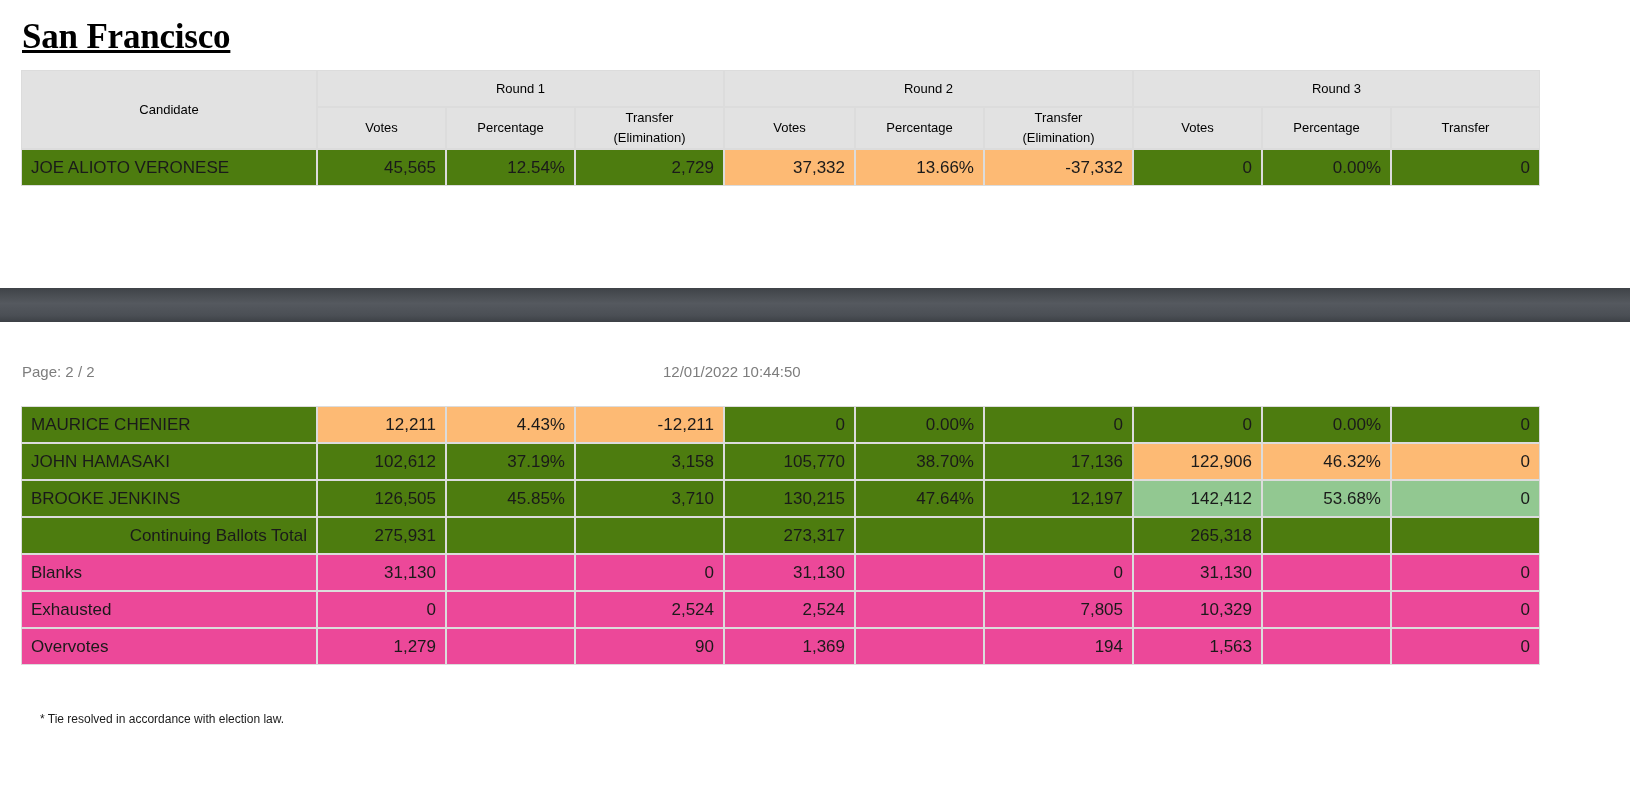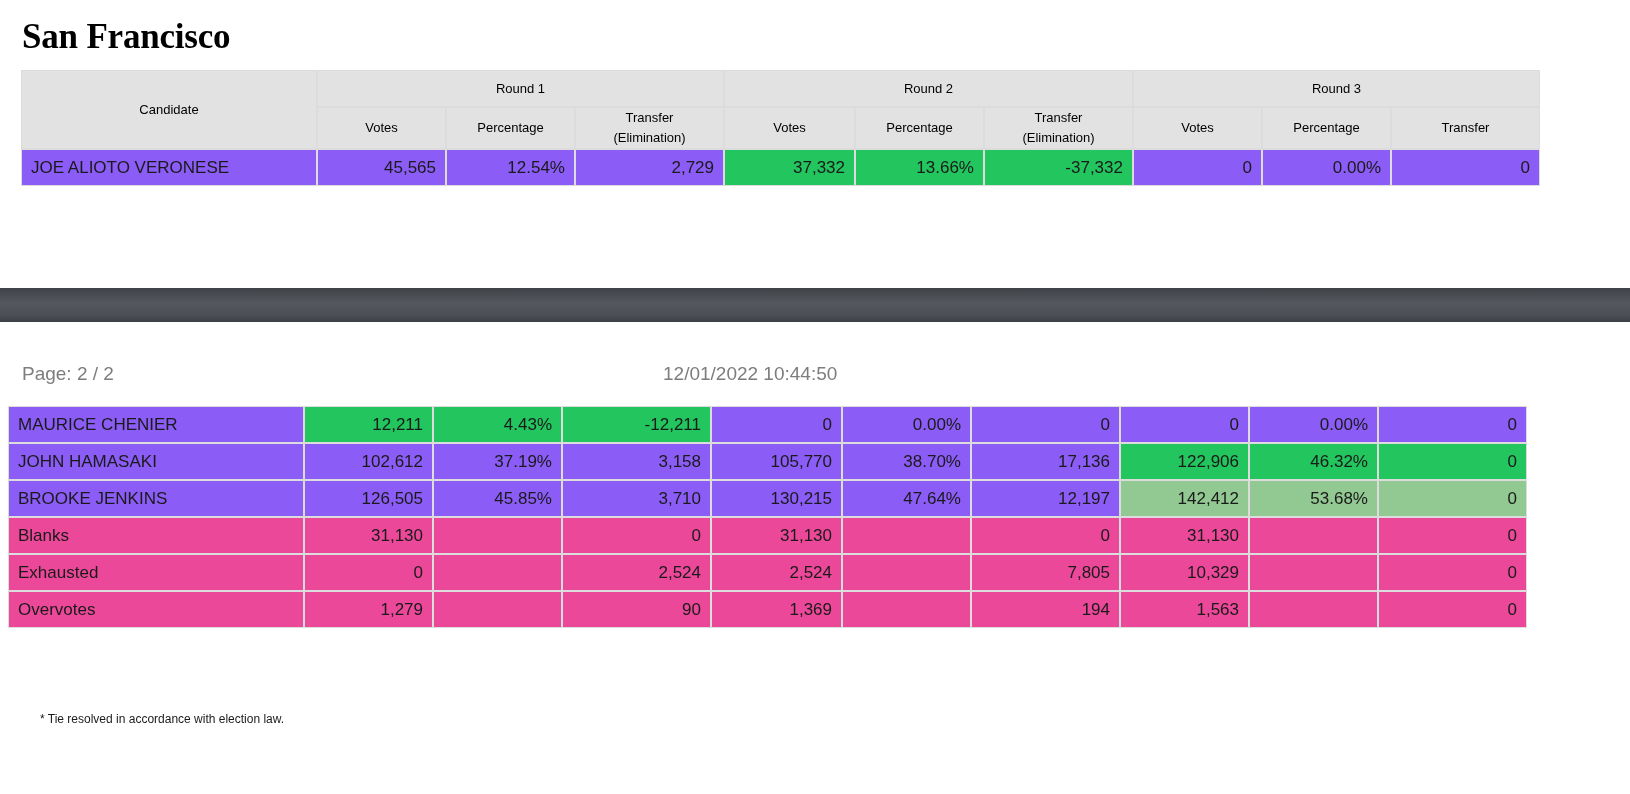--- a/index.html
+++ b/index.html
@@ -21,20 +21,21 @@
   .report-title {
     position: absolute;
     left: 22px;
     top: 16px;
     font-family: "Liberation Serif", serif;
     font-weight: bold;
     font-size: 35px;
     line-height: 42px;
     color: #000000;
     letter-spacing: -0.2px;
+    text-decoration: underline;
   }
 
   
   table.rcv {
     border-collapse: separate;
     border-spacing: 0;
     table-layout: fixed;
     font-size: 17px;
     color: #1a1a1a;
   }
@@ -57,24 +58,24 @@
     font-weight: bold;
     text-align: center;
     color: #000;
     font-size: 13px;
   }
   th.grp { height: 38px; }
   th.sub { height: 70px; line-height: 20px; white-space: normal; }
   th.cand { height: 108px; }
 
   
-  .elim  { background: #22c55e; }
+  .elim  { background: #fdba74; }
   .win   { background: #92c891; }
   .shade { background: #ec4899; }
-  .plain { background: #8b5cf6; }
+  .plain { background: #4d7c0f; }
 
   
   #top-table-wrap {
     position: absolute;
     left: 21px;
     top: 70px;
   }
 
   
   .divider-bar {
@@ -87,33 +88,33 @@
   }
 
   
   .meta-row {
     position: absolute;
     left: 0;
     top: 363px;
     width: 1630px;
     height: 30px;
     color: #7d7d7d;
-    font-size: 19px;
+    font-size: 15px;
   }
   .meta-page {
     position: absolute; left: 22px; top: 0;
   }
   .meta-time {
     position: absolute; left: 663px; top: 0;
   }
 
   
   #bottom-table-wrap {
     position: absolute;
-    left: 8px;
+    left: 21px;
     top: 406px;
   }
 
   
   .footnote {
     position: absolute;
     left: 40px;
     top: 712px;
     font-size: 12px;
     color: #1a1a1a;
@@ -235,20 +236,32 @@
             <td class="num plain">45.85%</td>
             <td class="num plain">3,710</td>
             <td class="num plain">130,215</td>
             <td class="num plain">47.64%</td>
             <td class="num plain">12,197</td>
             <td class="num win">142,412</td>
             <td class="num win">53.68%</td>
             <td class="num win">0</td>
           </tr>
           <tr>
+            <td class="plain sumlabel">Continuing Ballots Total</td>
+            <td class="num plain bold">275,931</td>
+            <td class="num plain bold"></td>
+            <td class="num plain bold"></td>
+            <td class="num plain bold">273,317</td>
+            <td class="num plain bold"></td>
+            <td class="num plain bold"></td>
+            <td class="num plain bold">265,318</td>
+            <td class="num plain bold"></td>
+            <td class="num plain bold"></td>
+          </tr>
+          <tr>
             <td class="shade txt">Blanks</td>
             <td class="num shade">31,130</td>
             <td class="num shade"></td>
             <td class="num shade">0</td>
             <td class="num shade">31,130</td>
             <td class="num shade"></td>
             <td class="num shade">0</td>
             <td class="num shade">31,130</td>
             <td class="num shade"></td>
             <td class="num shade">0</td>

